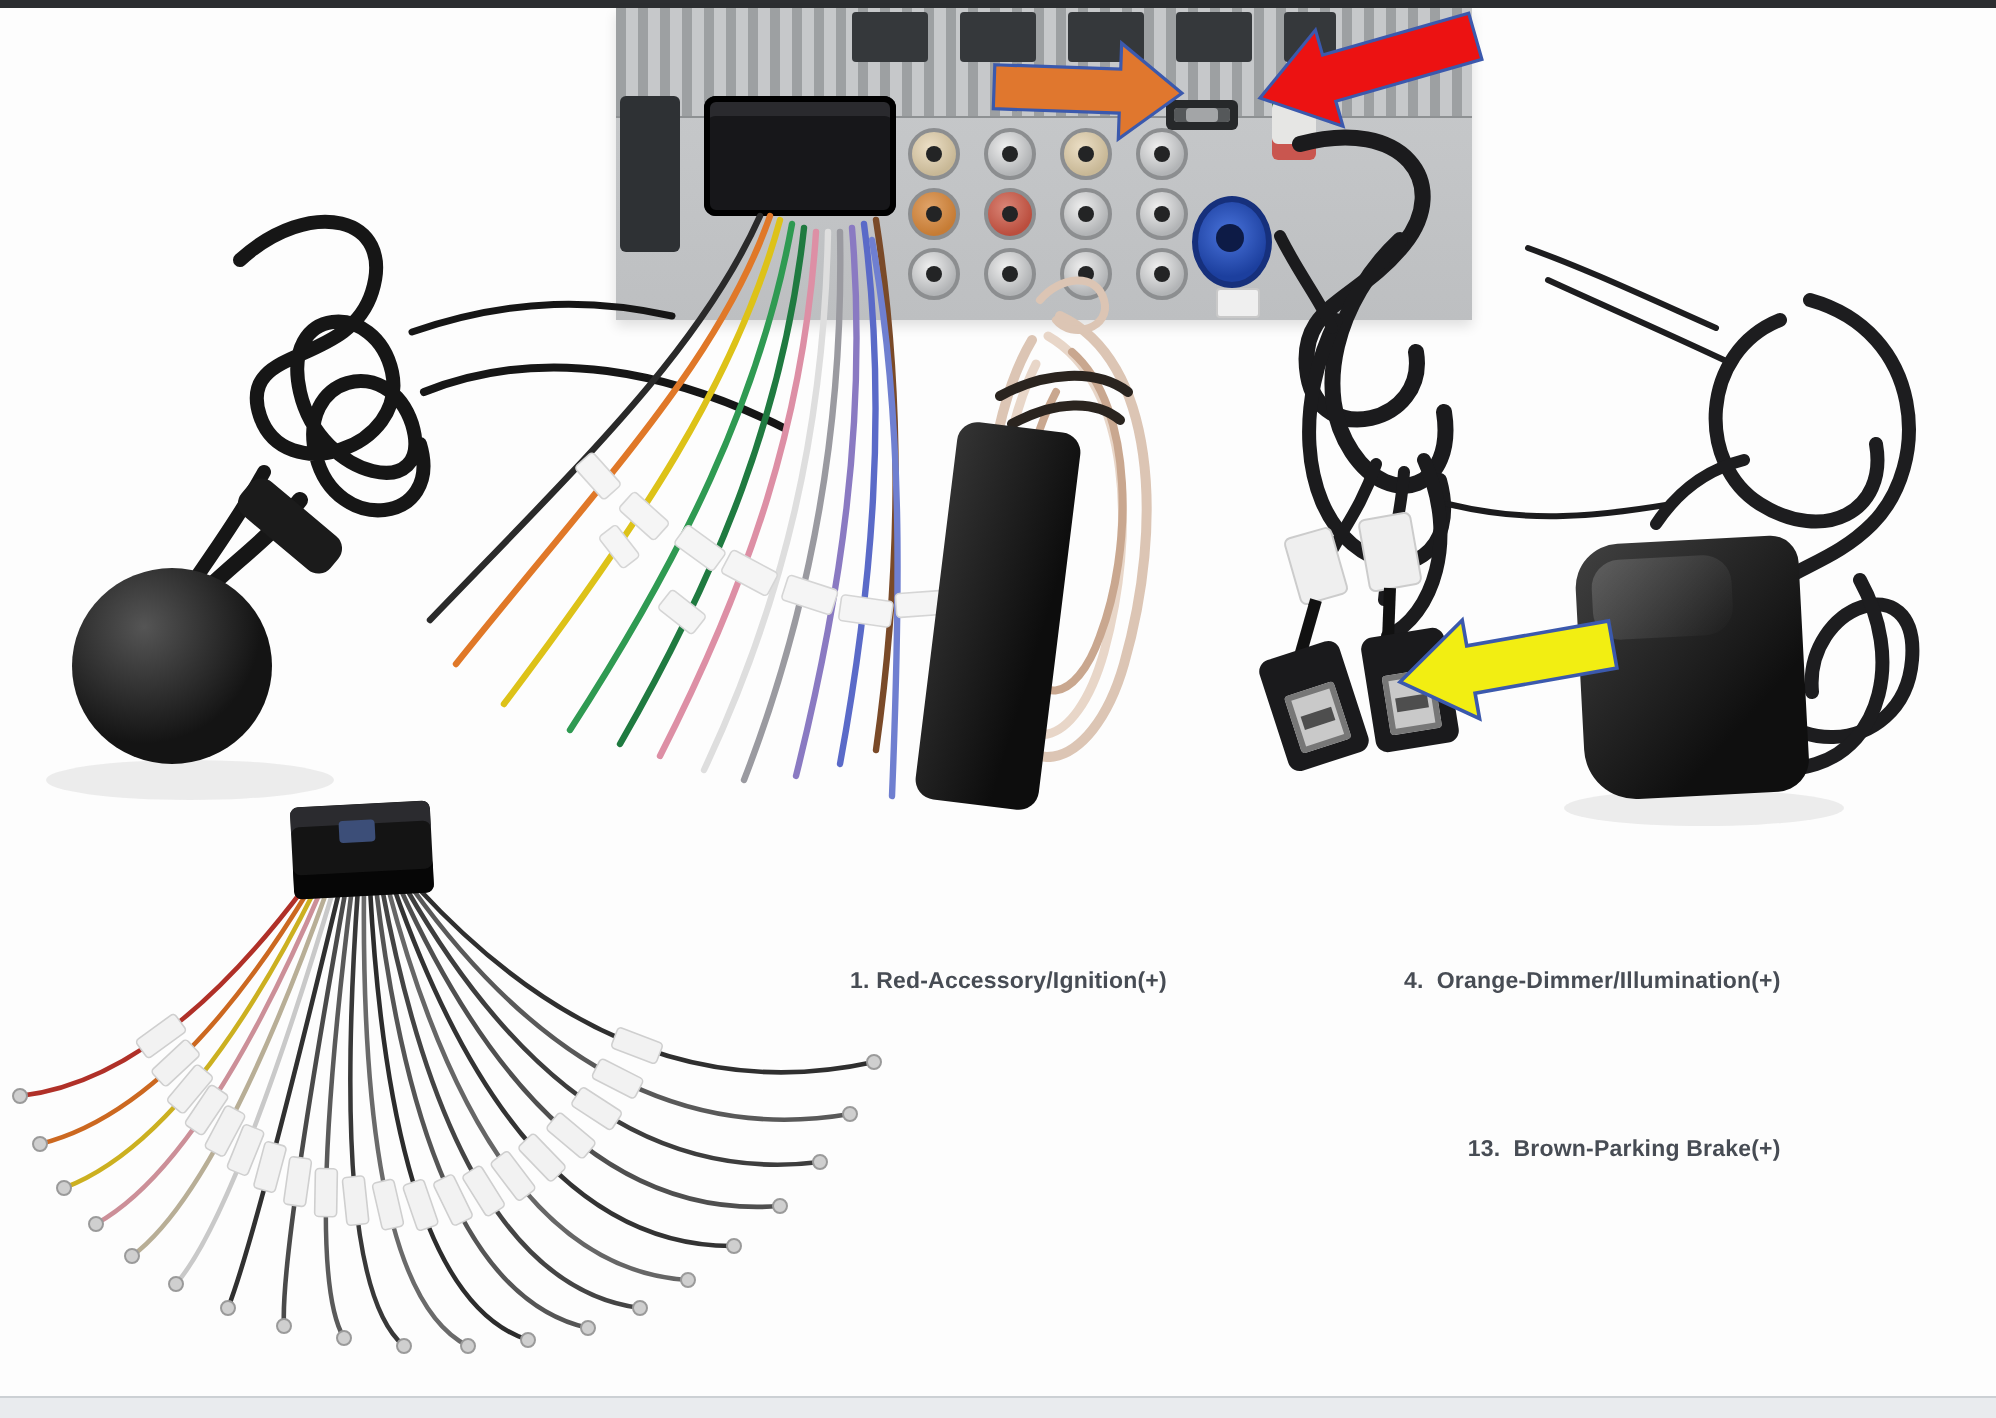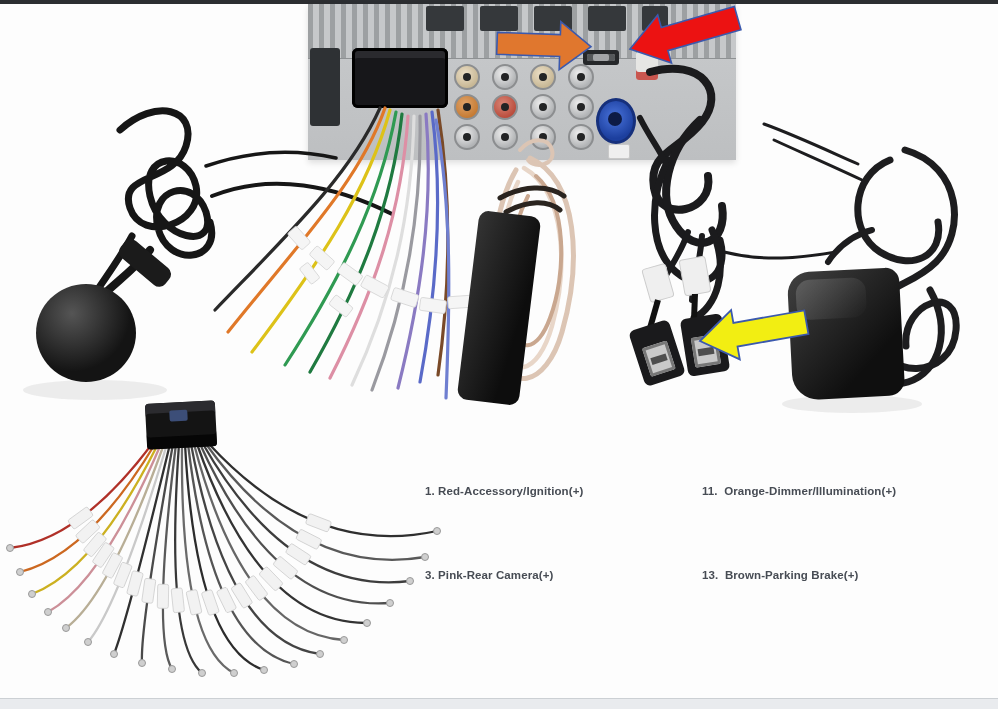--- a/index.html
+++ b/index.html
@@ -1,16 +1,16 @@
 <!DOCTYPE html>
 <html style="--page-bg: #fdfdfd; --top-bar: #2c2e31; --bottom-bar: #e9ebee; --text: #474c54; --arrow-orange: #e0772e; --arrow-red: #ec1212; --arrow-yellow: #f2ee12; --arrow-outline: #3b59ad;"><head>
 <meta charset="utf-8">
 <style>
   html,body{margin:0;padding:0;background:#ffffff;font-family:"Liberation Sans",sans-serif;}
-  .stage{position:relative;width:998px;height:709px;overflow:hidden;background:var(--page-bg,#fdfdfd);}
+  .stage{position:relative;width:998px;height:709px;overflow:hidden;background:var(--page-bg,#fdfdfd);text-align:right;}
   .abs{position:absolute;}
   
   .top-bar{left:0;top:0;width:998px;height:4px;background:var(--top-bar,#2c2e31);}
   .bottom-bar{left:0;top:698px;width:998px;height:11px;background:var(--bottom-bar,#e9ebee);border-top:1px solid #ccd0d4;}
   
   .stereo{left:308px;top:4px;width:428px;height:156px;background:linear-gradient(#c9cbcd,#bdbfc1);z-index:1;box-shadow:0 3px 6px rgba(0,0,0,.12);}
   .ribs{left:0;top:0;width:428px;height:54px;background:repeating-linear-gradient(90deg,#9da0a2 0 5px,#c6c8ca 5px 11px);border-bottom:1px solid #8e9193;}
   .vent{top:2px;height:25px;background:#35383b;border-radius:2px;}
   .stereo-left-block{left:2px;top:44px;width:30px;height:78px;background:#2e3134;border-radius:3px;}
   .harness-conn{left:44px;top:44px;width:96px;height:60px;background:#17171a;border-radius:6px;box-shadow:inset 0 0 0 3px #000,inset 0 10px 0 #2a2a2e;}
@@ -245,31 +245,30 @@
     </div>
 
   <svg class="abs arrows" width="998" height="709" viewBox="0 0 998 709">
     <polygon points="497,34 560,34 560,21 591,45 560,69 560,56 497,56" transform="rotate(2 544 45)" style="fill:var(--arrow-orange);stroke:var(--arrow-outline);stroke-width:1.6"></polygon>
     <polygon points="630,49 666,24 666,37 742,37 742,61 666,61 666,74" transform="rotate(-16 630 49)" style="fill:var(--arrow-red);stroke:var(--arrow-outline);stroke-width:1.6"></polygon>
     <polygon points="700,341 736,316 736,329 808,329 808,353 736,353 736,366" transform="rotate(-10 700 341)" style="fill:var(--arrow-yellow);stroke:var(--arrow-outline);stroke-width:1.8"></polygon>
   </svg>
 
   <div class="abs wire-list left">
     <div>1. Red-Accessory/Ignition(+)</div>
-    <div>3. Pink-Rear Camera(+)</div>
     
     
     
     
     
     
     
   </div>
   <div class="abs wire-list right">
-    <div>11.  Orange-Dimmer/Illumination(+)</div>
+    <div>4.  Orange-Dimmer/Illumination(+)</div>
     <div>13.  Brown-Parking Brake(+)</div>
     
     
     
     
     
     
     
   </div>
 

